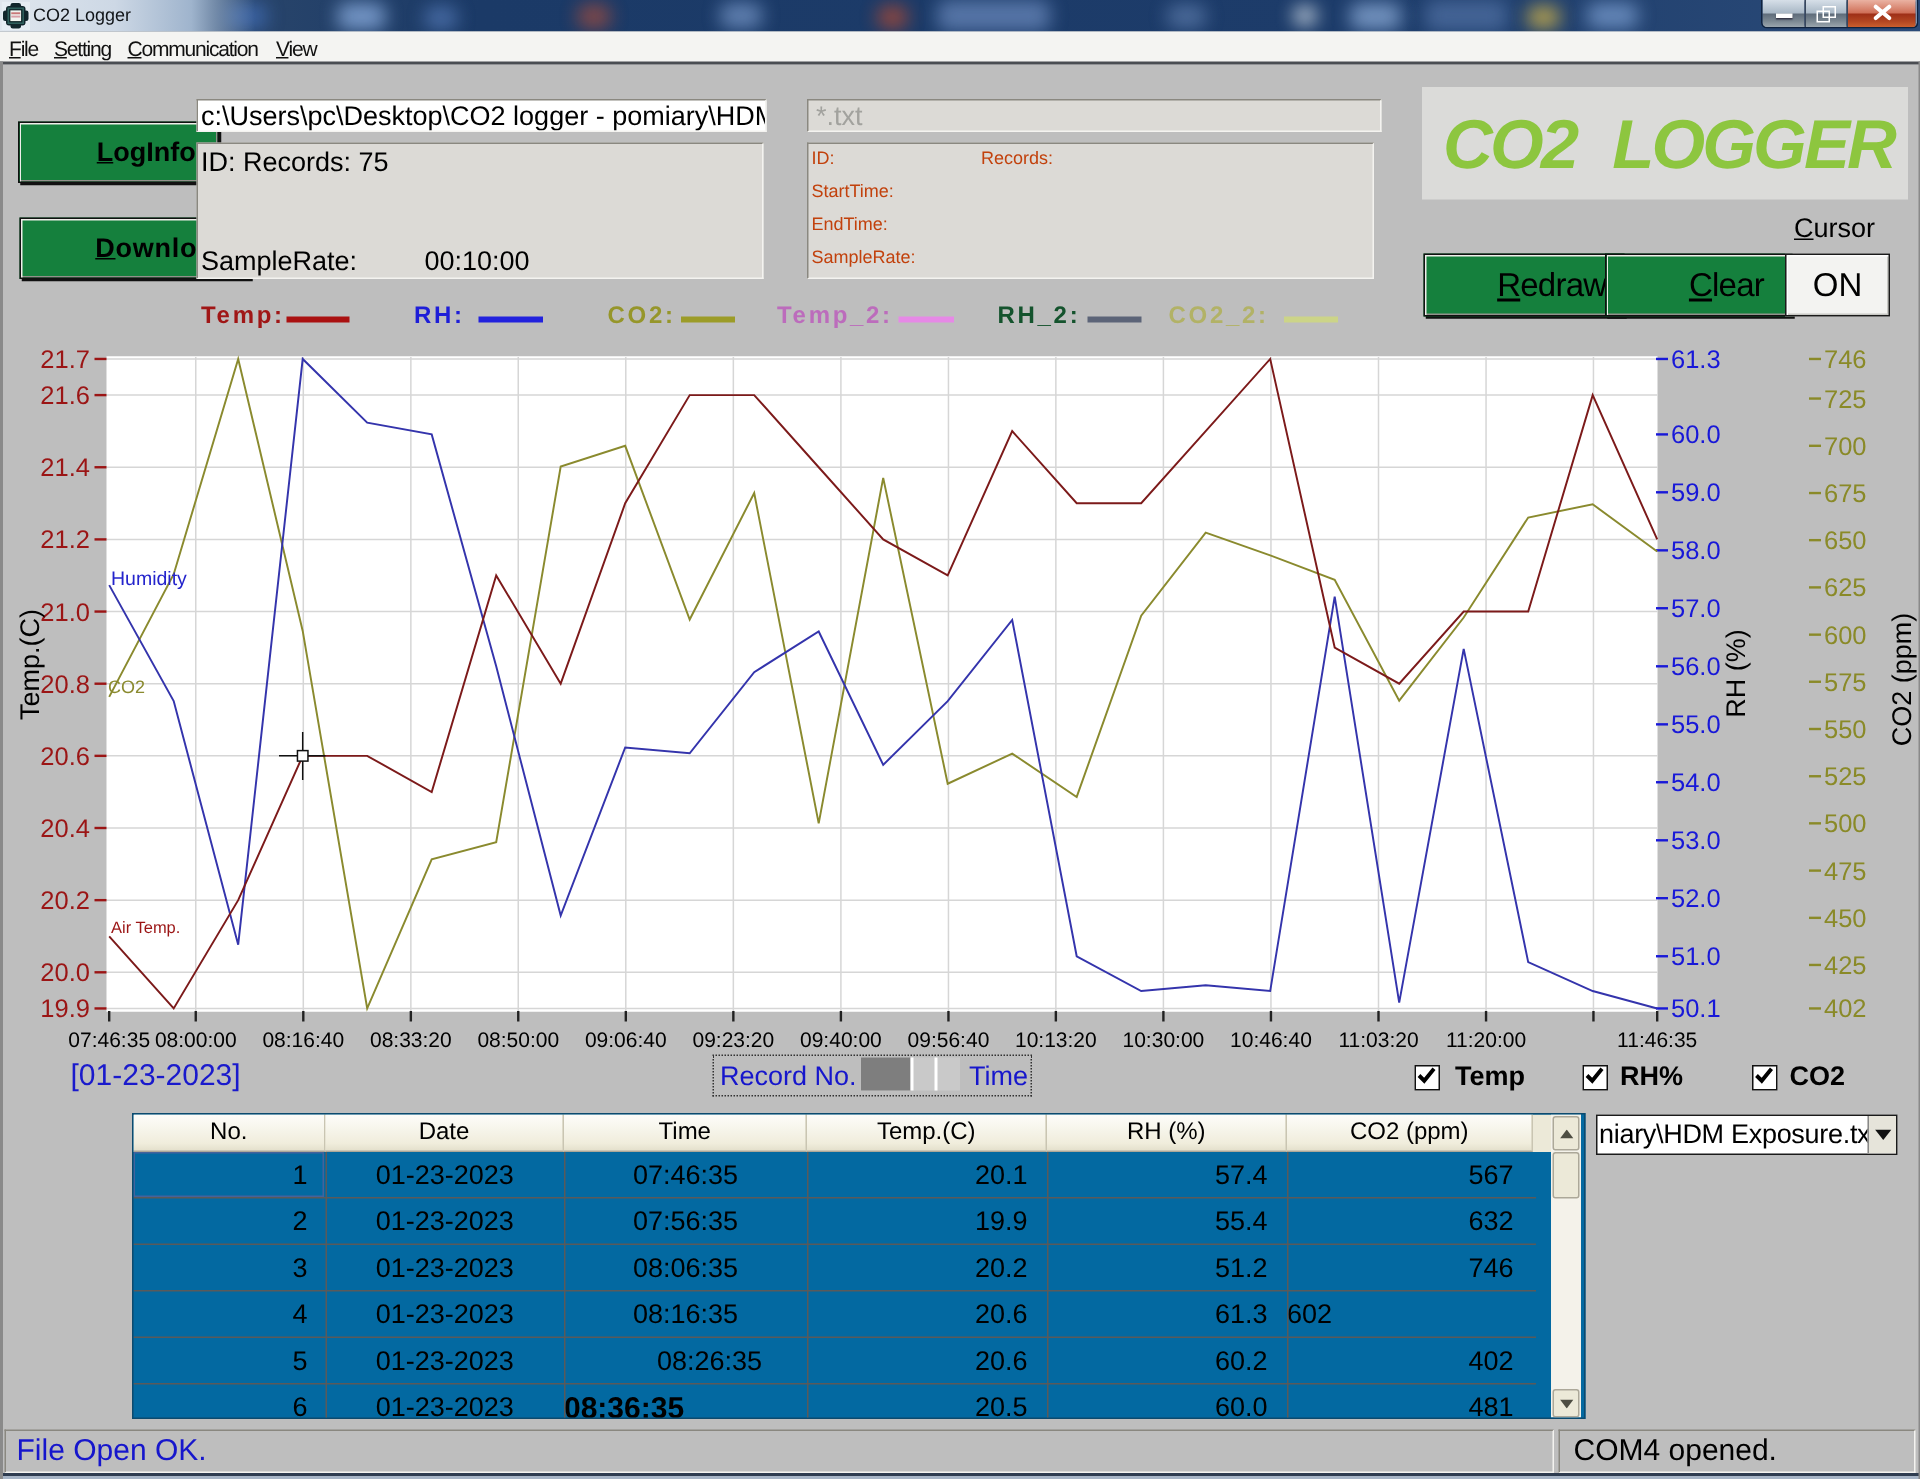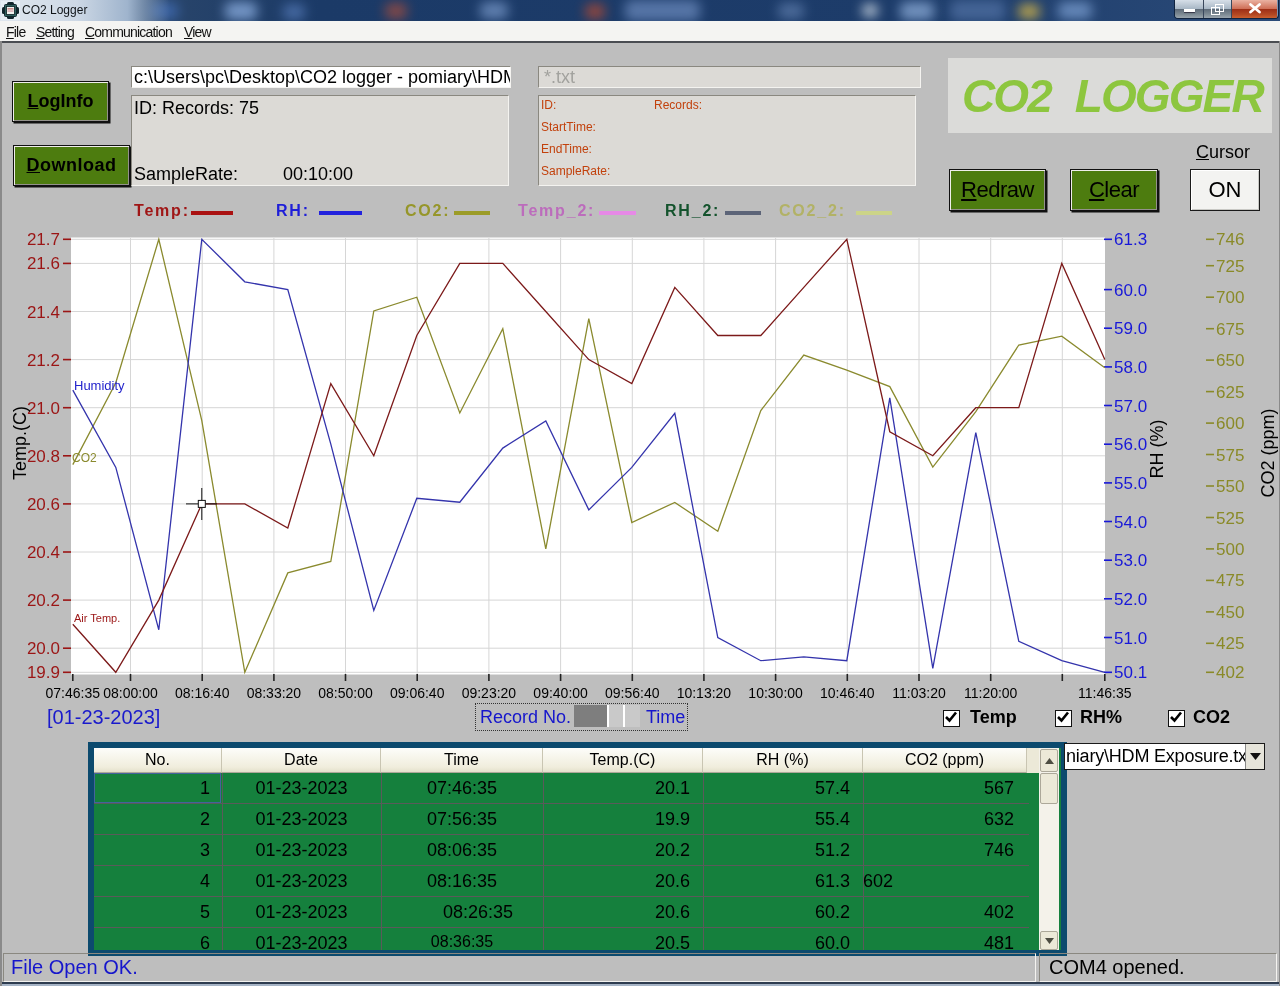--- a/index.html
+++ b/index.html
@@ -15,23 +15,23 @@
            border:1px solid #10233f;border-top:none;border-radius:0 0 4px 4px;overflow:hidden;
            box-shadow:0 0 0 1px rgba(255,255,255,.4) inset;}
   .cb{height:100%;position:relative;}
   .cb.min,.cb.max{background:linear-gradient(#d6dfe8 0%,#a9b8c6 48%,#5f6c7a 52%,#7b8892 78%,#9aa5ad 100%);}
   .cb.min{width:28px;border-right:1px solid #39475c;}
   .cb.max{width:27px;border-right:1px solid #39475c;}
   .cb.close{width:45px;background:linear-gradient(#eab2a2 0%,#cf6f57 48%,#9e2f17 52%,#b34722 80%,#cb5f2e 100%);}
   #menubar{left:0;top:21px;width:1280px;height:20px;background:#f4f4f2;border-bottom:2.5px solid #4a4d52;
            font-size:14px;letter-spacing:-0.8px;color:#111;}
   #menubar span{position:absolute;top:3px;}
-  .btn{position:absolute;background:#4d7c0f;border:1px solid #111;
+  .btn{position:absolute;background:#15803d;border:1px solid #111;
        box-shadow:1.5px 1.5px 0 #111, inset 1px 1px 0 #efeeea, inset -1px -1px 0 #93918c;
-       display:flex;align-items:center;justify-content:center;color:#000;}
+       display:flex;align-items:center;justify-content:center;color:#000;padding-left:37px;}
   .sunken{position:absolute;background:#dcdad6;
       border-top:1.5px solid #8a8880;border-left:1.5px solid #8a8880;
       border-bottom:1.5px solid #f4f3f0;border-right:1.5px solid #f4f3f0;}
   .white{background:#fff;}
   u{text-decoration:underline;}
 </style>
 </head>
 <body>
   <div class="abs" id="titlebar">
     <div class="blob" style="left:150px;top:2px;width:28px;height:18px;background:#3d66a8;"></div>
@@ -300,21 +300,21 @@
       <path d="M3 8 L6.5 11.5 L13 3.5" stroke="#000" stroke-width="2.6" fill="none"></path>
     </svg>
     </div>
     <span class="abs" style="left:1080px;top:707px;font-size:18px;font-weight:bold;color:#000;">RH%</span>
   <div class="abs" style="left:1168px;top:710px;width:15px;height:15px;background:#fff;border:1.6px solid #111;">
       <svg width="16" height="16" style="position:absolute;left:-1px;top:-2px">
       <path d="M3 8 L6.5 11.5 L13 3.5" stroke="#000" stroke-width="2.6" fill="none"></path>
     </svg>
     </div>
     <span class="abs" style="left:1193px;top:707px;font-size:18px;font-weight:bold;color:#000;">CO2</span>
-  <div class="abs" style="left:88px;top:742px;width:967px;height:202px;background:#15803d;border:6px solid #0c4a6e;overflow:hidden;">
+  <div class="abs" style="left:88px;top:742px;width:967px;height:202px;background:#0369a1;border:1px solid #0c4a6e;overflow:hidden;">
   <div class="abs" style="left:0;top:0;width:965px;height:25px;background:#ece9d8;"></div>
   <div class="abs" style="left:0px;top:0;width:127px;height:24px;
       background:linear-gradient(#fdfdfa,#f0eddc 80%,#e4e0cc);border-right:1px solid #c9c5b2;border-bottom:1px solid #aca899;
       display:flex;align-items:center;justify-content:center;font-size:16px;color:#000;">No.</div>
   <div class="abs" style="left:128px;top:0;width:158px;height:24px;
       background:linear-gradient(#fdfdfa,#f0eddc 80%,#e4e0cc);border-right:1px solid #c9c5b2;border-bottom:1px solid #aca899;
       display:flex;align-items:center;justify-content:center;font-size:16px;color:#000;">Date</div>
   <div class="abs" style="left:287px;top:0;width:161px;height:24px;
       background:linear-gradient(#fdfdfa,#f0eddc 80%,#e4e0cc);border-right:1px solid #c9c5b2;border-bottom:1px solid #aca899;
       display:flex;align-items:center;justify-content:center;font-size:16px;color:#000;">Time</div>
@@ -358,21 +358,21 @@
   <div class="abs" style="left:0;top:179px;width:935px;height:1px;background:#5a5a5a;"></div>
   <span class="abs" style="left:0px;top:154px;width:116px;text-align:right;font-size:18px;">5</span>
   <span class="abs" style="left:128px;top:154px;width:159px;text-align:center;font-size:18px;">01-23-2023</span>
   <span class="abs" style="left:287px;top:154px;width:162px;text-align:center;font-size:18px;margin-left:16px;">08:26:35</span>
   <span class="abs" style="left:449px;top:154px;width:147px;text-align:right;font-size:18px;">20.6</span>
   <span class="abs" style="left:609px;top:154px;width:147px;text-align:right;font-size:18px;">60.2</span>
   <span class="abs" style="left:769px;top:154px;width:151px;text-align:right;font-size:18px;">402</span>
 
   <span class="abs" style="left:0px;top:185px;width:116px;text-align:right;font-size:18px;">6</span>
   <span class="abs" style="left:128px;top:185px;width:159px;text-align:center;font-size:18px;">01-23-2023</span>
-  <span class="abs" style="left:287px;top:185px;width:162px;text-align:center;font-size:16px;">08:36:35</span>
+  <span class="abs" style="left:287px;top:185px;width:162px;text-align:left;font-size:20px;font-weight:bold;">08:36:35</span>
   <span class="abs" style="left:449px;top:185px;width:147px;text-align:right;font-size:18px;">20.5</span>
   <span class="abs" style="left:609px;top:185px;width:147px;text-align:right;font-size:18px;">60.0</span>
   <span class="abs" style="left:769px;top:185px;width:151px;text-align:right;font-size:18px;">481</span>
   <div class="abs" style="left:128px;top:25px;width:1px;height:179px;background:#5a5a5a;"></div>
   <div class="abs" style="left:287px;top:25px;width:1px;height:179px;background:#5a5a5a;"></div>
   <div class="abs" style="left:449px;top:25px;width:1px;height:179px;background:#5a5a5a;"></div>
   <div class="abs" style="left:609px;top:25px;width:1px;height:179px;background:#5a5a5a;"></div>
   <div class="abs" style="left:769px;top:25px;width:1px;height:179px;background:#5a5a5a;"></div>
   <div class="abs" style="left:0px;top:25px;width:125px;height:28px;border:1.5px solid #44639c;"></div>
   <div class="abs" style="left:945px;top:0px;width:20px;height:202px;background:#f4f2ea;">

